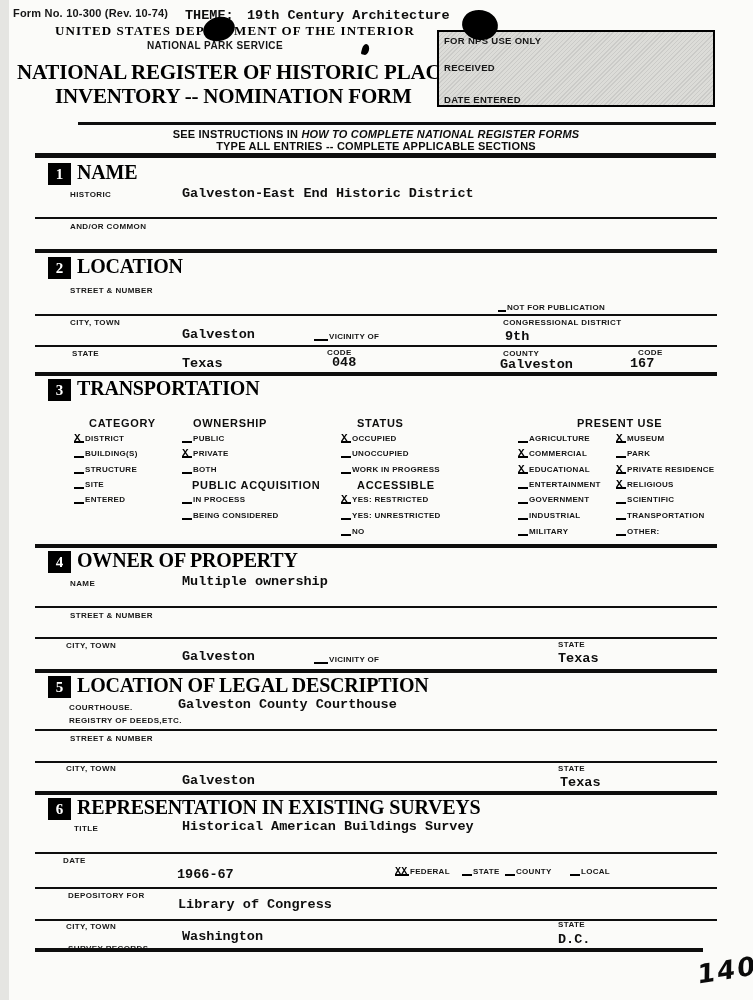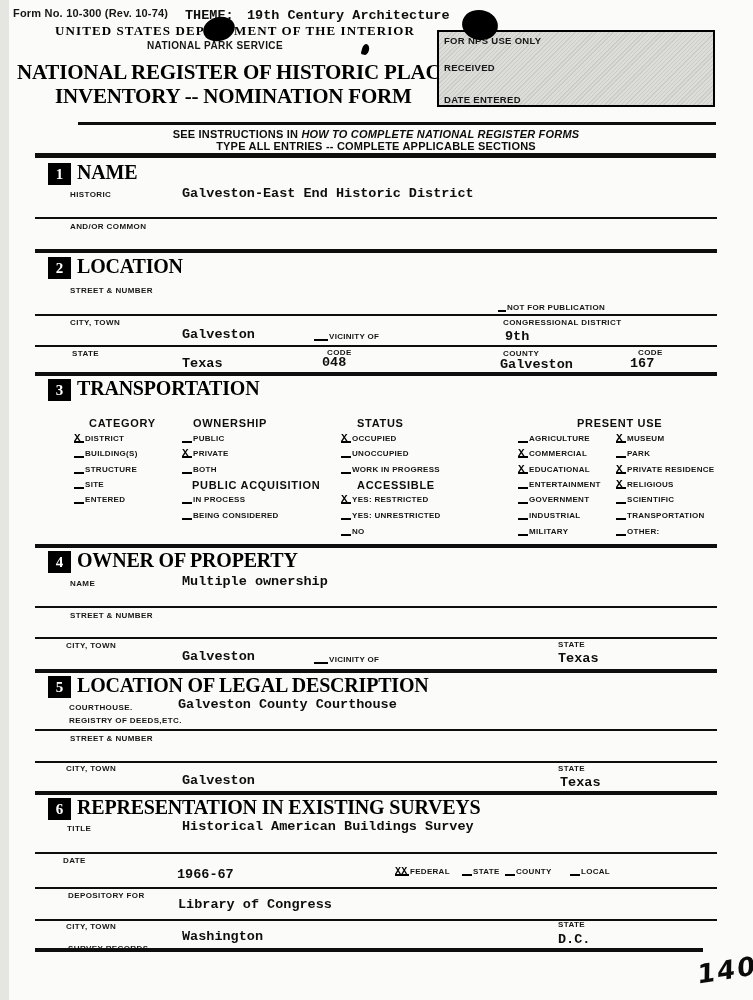--- a/index.html
+++ b/index.html
@@ -103,21 +103,21 @@
           <span class="mark"></span>
         </span>
       <span>VICINITY OF</span>
     </div>
     <span class="lbl" style="left:503px;top:318px">CONGRESSIONAL DISTRICT</span>
     <span class="typed" style="left:505px;top:329px">9th</span>
     <div class="rule" style="left:35px;top:345px;width:682px;height:2px"></div>
     <span class="lbl" style="left:72px;top:349px">STATE</span>
     <span class="typed" style="left:182px;top:356px">Texas</span>
     <span class="lbl" style="left:327px;top:348px">CODE</span>
-    <span class="typed" style="left:322px;top:355px">048</span>
+    <span class="typed" style="left:332px;top:355px">048</span>
     <span class="lbl" style="left:503px;top:349px">COUNTY</span>
     <span class="typed" style="left:500px;top:357px">Galveston</span>
     <span class="lbl" style="left:638px;top:348px">CODE</span>
     <span class="typed" style="left:630px;top:356px">167</span>
     <div class="rule" style="left:35px;top:372px;width:682px;height:4px"></div>
   </section>
 
   <section>
     <div class="badge" style="left:48px;top:379px">3</div>
     <span class="sec-title" style="left:77px;top:377px">TRANSPORTATION</span>
@@ -347,21 +347,21 @@
     <span class="lbl" style="left:66px;top:764px">CITY, TOWN</span>
     <span class="typed" style="left:182px;top:773px">Galveston</span>
     <span class="lbl" style="left:558px;top:764px">STATE</span>
     <span class="typed" style="left:560px;top:775px">Texas</span>
     <div class="rule" style="left:35px;top:791px;width:682px;height:4px"></div>
   </section>
 
   <section>
     <div class="badge" style="left:48px;top:798px">6</div>
     <span class="sec-title" style="left:77px;top:796px">REPRESENTATION IN EXISTING SURVEYS</span>
-    <span class="lbl" style="left:67px;top:824px">TITLE</span>
+    <span class="lbl" style="left:74px;top:824px">TITLE</span>
     <span class="typed" style="left:182px;top:819px">Historical American Buildings Survey</span>
     <div class="rule" style="left:35px;top:852px;width:682px;height:2px"></div>
     <span class="lbl" style="left:63px;top:856px">DATE</span>
     <span class="typed" style="left:177px;top:867px">1966-67</span>
     <div class="chk" style="left:395px;top:866px">
       <span class="blank wide">
           <span class="mark" style="font-size:10px">XX</span>
         </span>
       <span>FEDERAL</span>
     </div>

